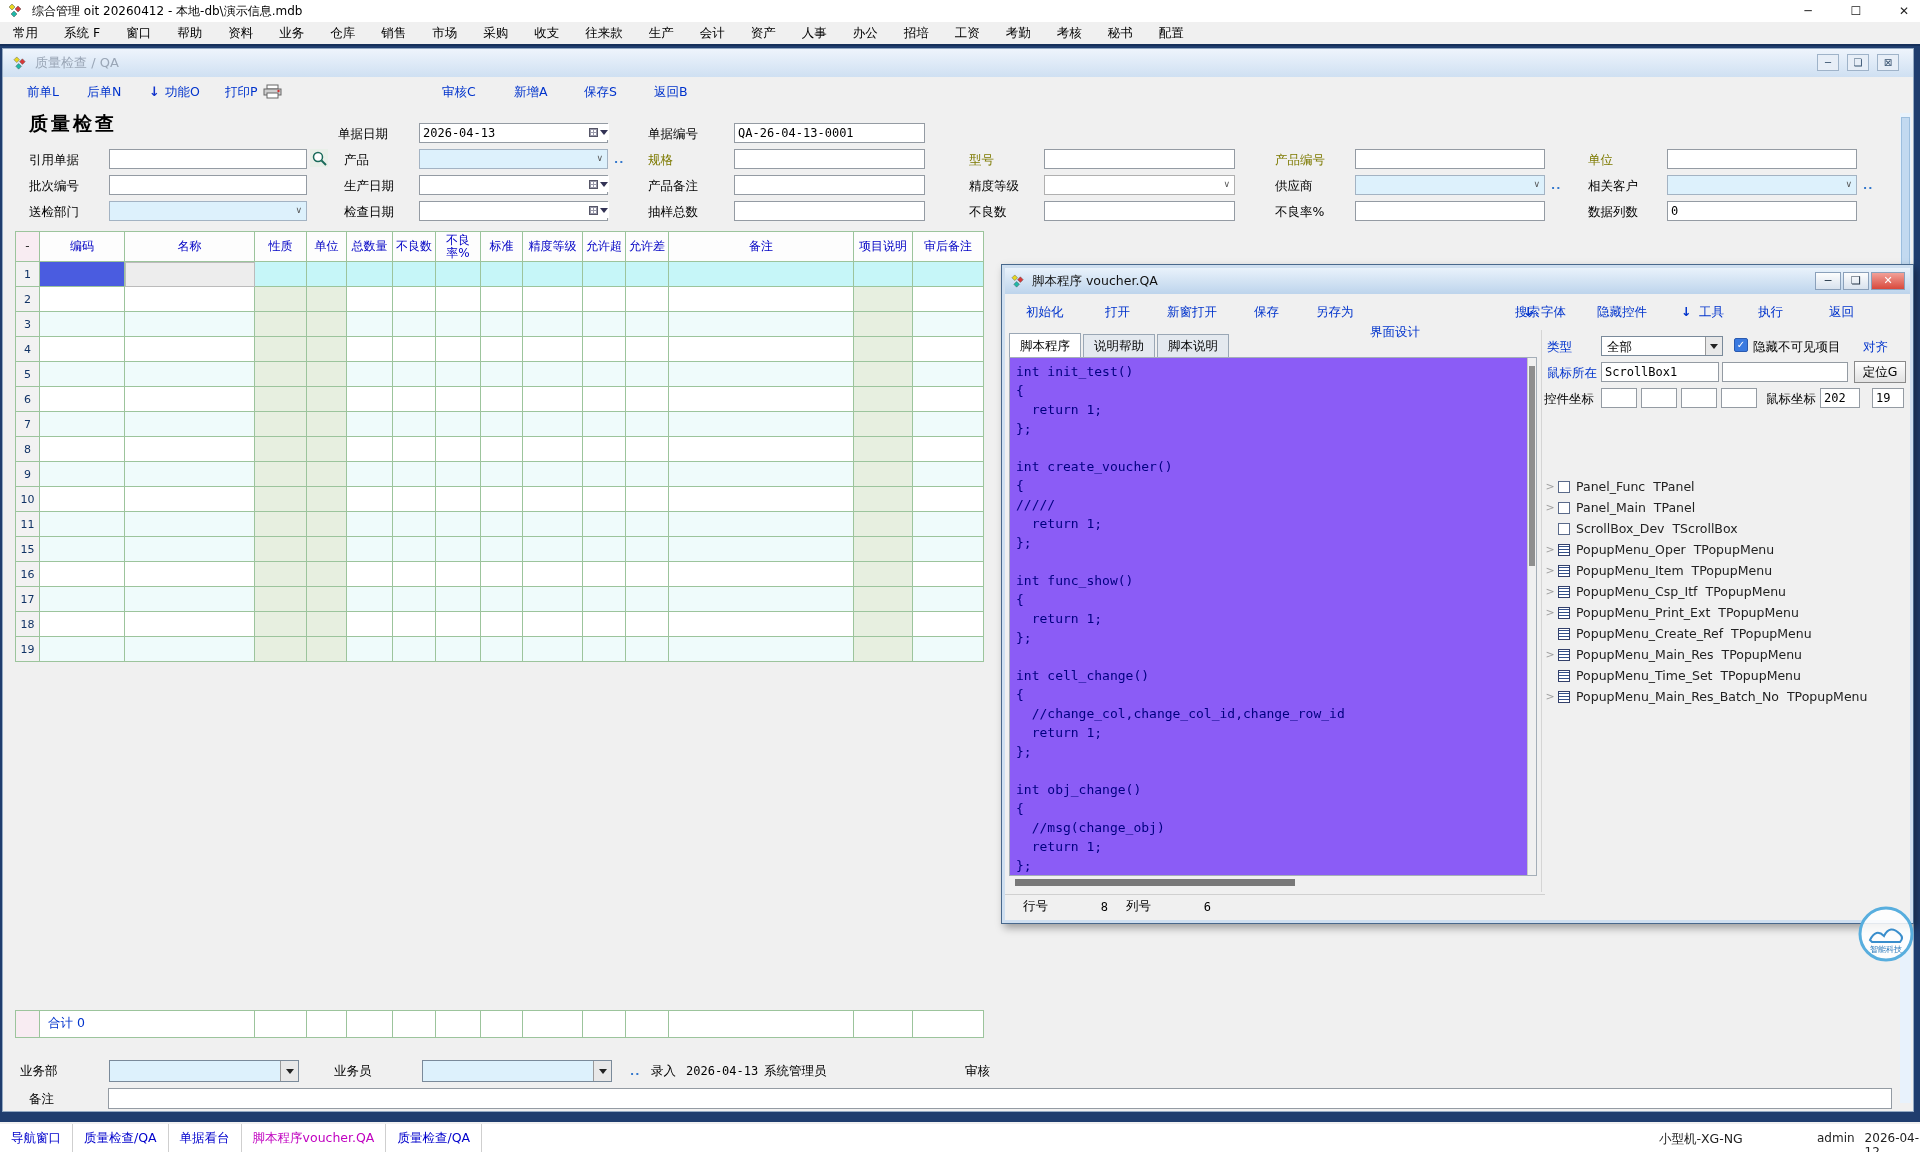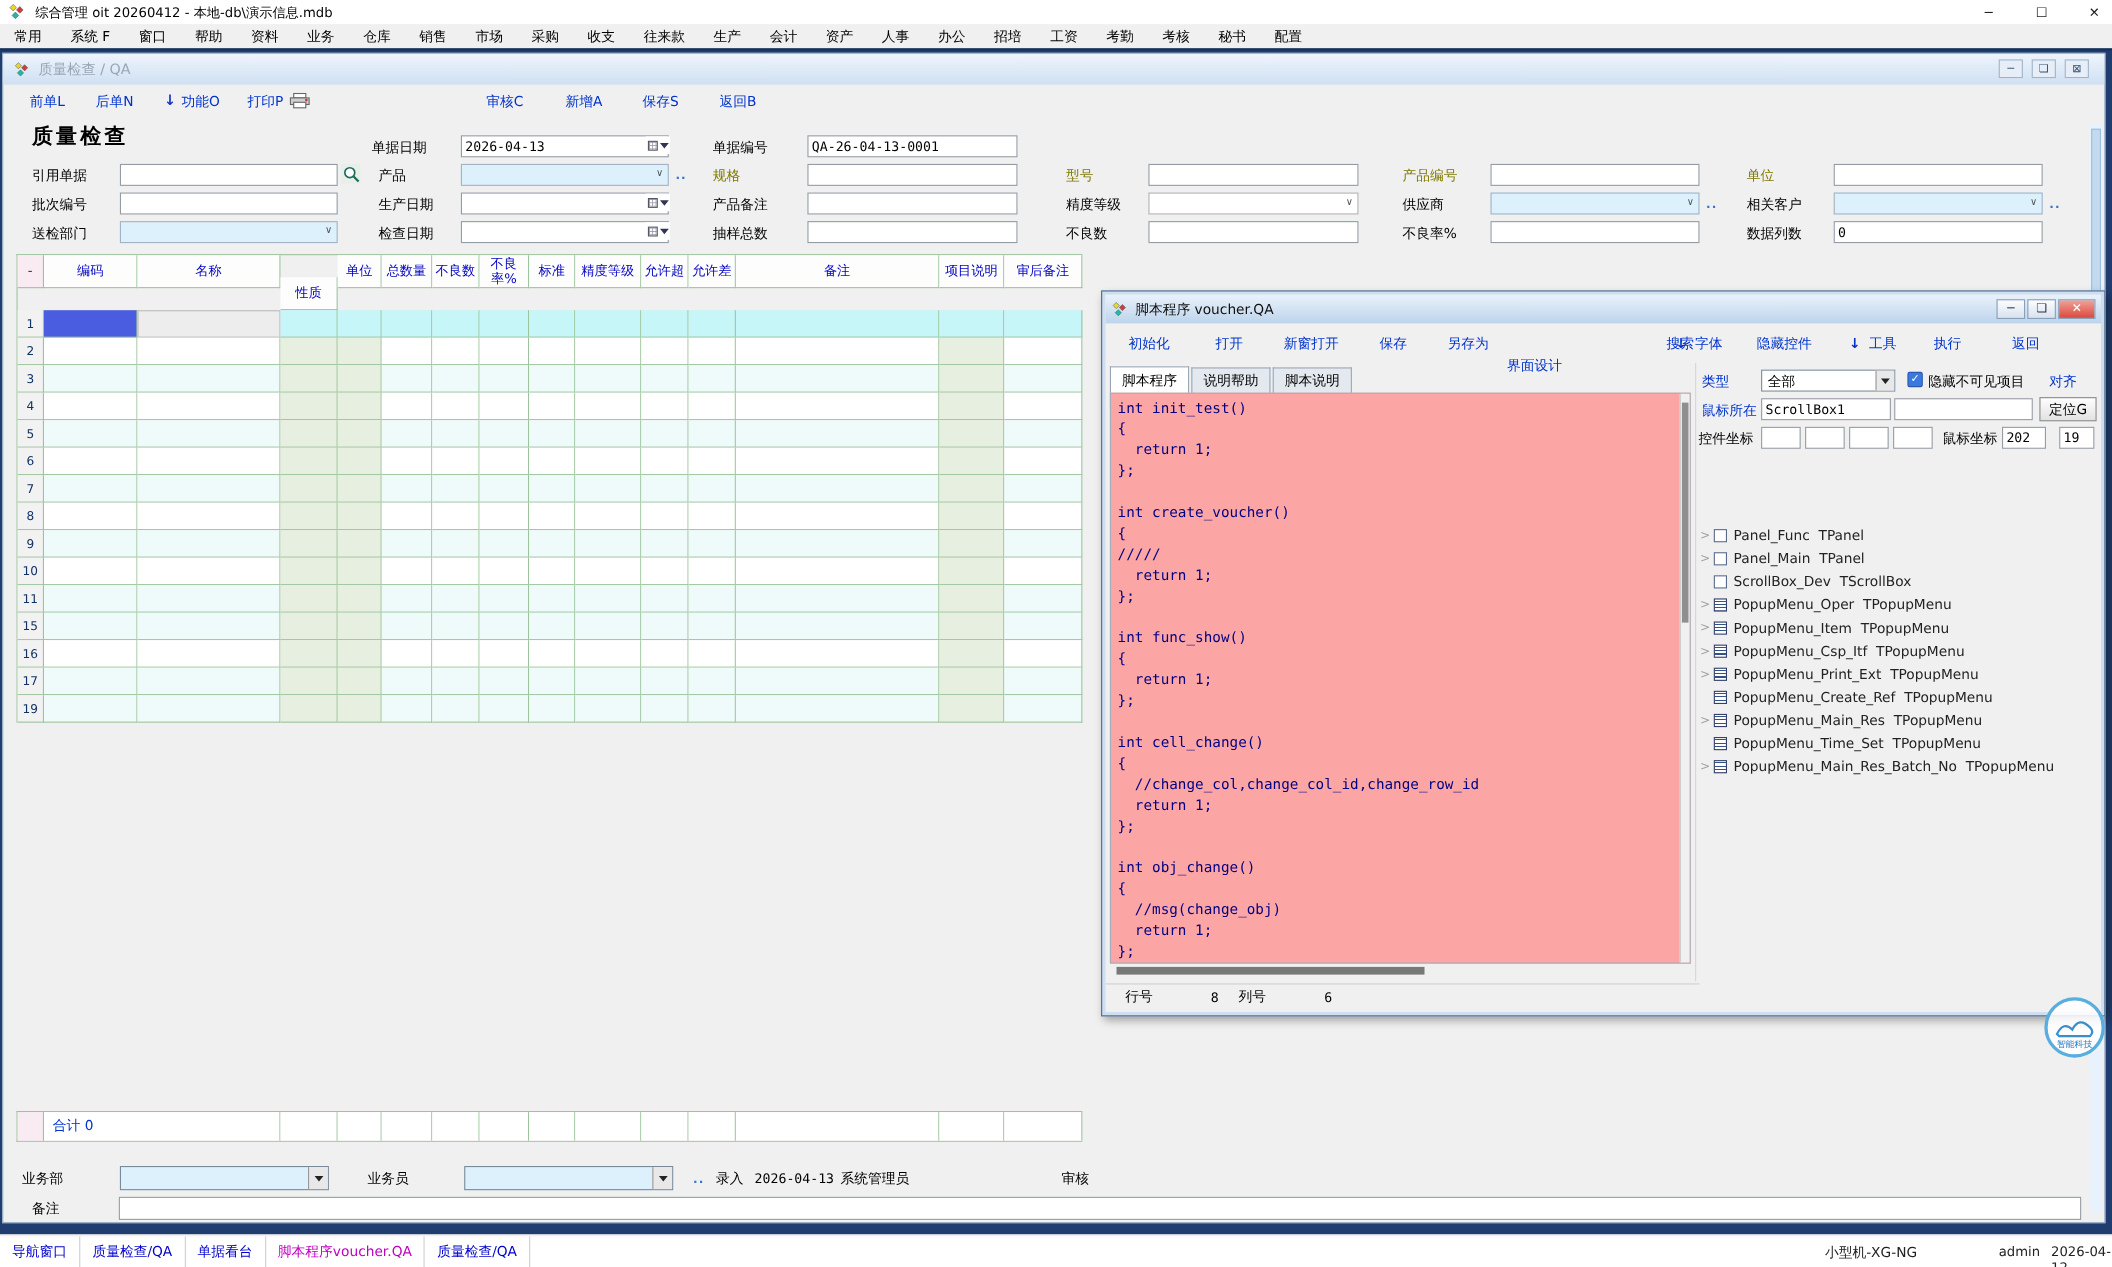--- a/index.html
+++ b/index.html
@@ -80,21 +80,21 @@
   #script-caption-text { margin-left:6px; color:#111; font-size:12.5px; }
   #script-caption-btns { position:absolute; right:5px; top:4px; display:flex; gap:2px; }
   .sc-btn { width:26px; height:18px; background:linear-gradient(#fdfdfd,#d8e2ee); border:1px solid #8aa0ba; font-size:11px; line-height:16px; text-align:center; color:#234; }
   .sc-btn.close { background:linear-gradient(#f2a198,#d8493c); color:#fff; font-weight:bold; width:34px; }
   #script-toolbar { position:absolute; left:0; top:26px; right:0; height:36px; }
   .stb-link { position:absolute; top:10px; color:#0033cc; font-size:12.5px; white-space:nowrap; }
 
   #editor-tabs { position:absolute; left:4px; top:66px; height:37px; display:flex;text-align:center; }
   .ed-tab { padding:3px 10px 0 10px; font-size:12.5px; color:#000; border:1px solid #9aa7b5; border-bottom:none; background:#e4e9ef; margin-right:2px; }
   .ed-tab.active { background:#fff; position:relative; top:-1px; padding-top:4px; }
-  #code-pane { position:absolute; left:4px; top:89px; width:528px; height:519px; background:#fca5a5; border:1px solid #a4aeb8; }
+  #code-pane { position:absolute; left:4px; top:89px; width:528px; height:519px; background:#8b5cf6; border:1px solid #a4aeb8; }
   #code-text { position:absolute; left:6px; top:4px; font:13px "DejaVu Sans Mono",monospace; color:#000080; line-height:19px; white-space:pre; }
   #code-vscroll { position:absolute; right:0; top:0; bottom:0; width:9px; background:#f0f0f0; border-left:1px solid #c8c8c8; }
   #code-vscroll .thumb { position:absolute; left:1px; right:1px; top:8px; height:200px; background:#8f8f8f; }
   #code-hscroll { position:absolute; left:4px; top:610px; width:528px; height:10px; background:#f0f0f0; }
   #code-hscroll .thumb { position:absolute; top:1px; height:7px; left:6px; width:280px; background:#787878; }
   #script-status { position:absolute; left:0px; top:626px; height:24px; width:540px; display:flex; align-items:center; border-top:1px solid #d0d0d0; }
   #script-status .s-lbl { margin-left:18px; font-size:12.5px; }
   #script-status .s-val { width:60px; text-align:right; font:12px "DejaVu Sans Mono",monospace; }
 
   #inspector { position:absolute; left:536px; top:62px; right:2px; bottom:28px; border-left:1px solid #d5d5d5; }
@@ -278,21 +278,21 @@
   <span class="lbl" style="left:1272px;top:155px">不良率%</span>
   <input class="inp" style="left: 1352px; top: 152px; width: 190px;" value="">
   <span class="lbl" style="left:1585px;top:155px">数据列数</span>
   <input class="inp" style="left: 1664px; top: 152px; width: 190px;" value="0">
 
   <div id="main-grid">
         <div class="g-row">
           <div class="g-cell g-hdr ind" style="width: 24px;">-</div>
           <div class="g-cell g-hdr" style="width: 85px;">编码</div>
           <div class="g-cell g-hdr" style="width: 130px;">名称</div>
-          <div class="g-cell g-hdr" style="width: 52px; margin-top: 20px;">性质</div>
+          <div class="g-cell g-hdr" style="width: 52px;">性质</div>
           <div class="g-cell g-hdr" style="width: 40px;">单位</div>
           <div class="g-cell g-hdr" style="width: 46px;">总数量</div>
           <div class="g-cell g-hdr" style="width: 43px;">不良数</div>
           <div class="g-cell g-hdr" style="width: 45px;">不良率%</div>
           <div class="g-cell g-hdr" style="width: 42px;">标准</div>
           <div class="g-cell g-hdr" style="width: 60px;">精度等级</div>
           <div class="g-cell g-hdr" style="width: 43px;">允许超</div>
           <div class="g-cell g-hdr" style="width: 43px;">允许差</div>
           <div class="g-cell g-hdr" style="width: 185px;">备注</div>
           <div class="g-cell g-hdr" style="width: 59px;">项目说明</div>
@@ -530,20 +530,37 @@
           <div class="g-cell g-body bg-odd" style="width: 45px;"></div>
           <div class="g-cell g-body bg-odd" style="width: 42px;"></div>
           <div class="g-cell g-body bg-odd" style="width: 60px;"></div>
           <div class="g-cell g-body bg-odd" style="width: 43px;"></div>
           <div class="g-cell g-body bg-odd" style="width: 43px;"></div>
           <div class="g-cell g-body bg-odd" style="width: 185px;"></div>
           <div class="g-cell g-body bg-green" style="width: 59px;"></div>
           <div class="g-cell g-body bg-odd" style="width: 71px;"></div>
         </div>
         <div class="g-row">
+          <div class="g-cell g-num" style="width: 24px;">18</div>
+          <div class="g-cell g-body" style="width: 85px;"></div>
+          <div class="g-cell g-body" style="width: 130px;"></div>
+          <div class="g-cell g-body bg-green" style="width: 52px;"></div>
+          <div class="g-cell g-body bg-green" style="width: 40px;"></div>
+          <div class="g-cell g-body" style="width: 46px;"></div>
+          <div class="g-cell g-body" style="width: 43px;"></div>
+          <div class="g-cell g-body" style="width: 45px;"></div>
+          <div class="g-cell g-body" style="width: 42px;"></div>
+          <div class="g-cell g-body" style="width: 60px;"></div>
+          <div class="g-cell g-body" style="width: 43px;"></div>
+          <div class="g-cell g-body" style="width: 43px;"></div>
+          <div class="g-cell g-body" style="width: 185px;"></div>
+          <div class="g-cell g-body bg-green" style="width: 59px;"></div>
+          <div class="g-cell g-body" style="width: 71px;"></div>
+        </div>
+        <div class="g-row">
           <div class="g-cell g-num" style="width: 24px;">19</div>
           <div class="g-cell g-body bg-odd" style="width: 85px;"></div>
           <div class="g-cell g-body bg-odd" style="width: 130px;"></div>
           <div class="g-cell g-body bg-green" style="width: 52px;"></div>
           <div class="g-cell g-body bg-green" style="width: 40px;"></div>
           <div class="g-cell g-body bg-odd" style="width: 46px;"></div>
           <div class="g-cell g-body bg-odd" style="width: 43px;"></div>
           <div class="g-cell g-body bg-odd" style="width: 45px;"></div>
           <div class="g-cell g-body bg-odd" style="width: 42px;"></div>
           <div class="g-cell g-body bg-odd" style="width: 60px;"></div>

